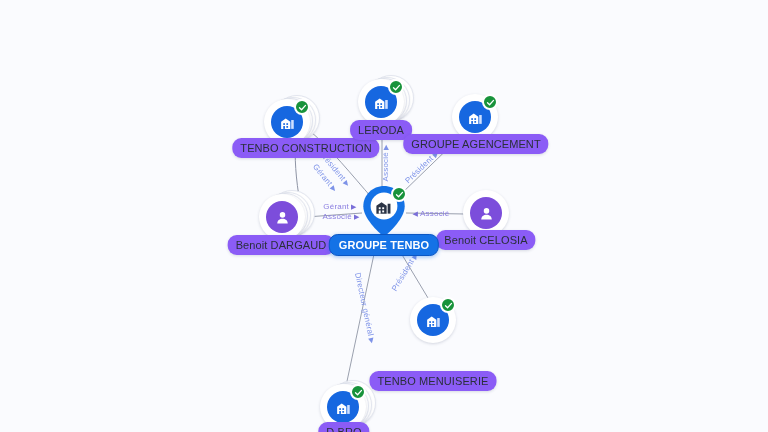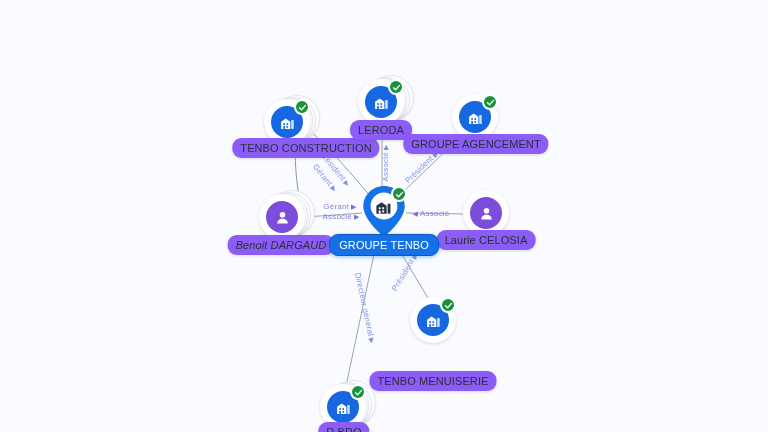--- a/index.html
+++ b/index.html
@@ -306,34 +306,34 @@
       <div class="stack-card s2"></div>
       <div class="stack-card s3"></div>
       <div class="halo"></div>
       <div class="inner-disc person">
         <svg width="17" height="17" viewBox="0 0 24 24">
           <circle cx="12" cy="8.3" r="3.9" fill="#ffffff"></circle>
           <path d="M4.6 20.4 C4.6 15.8 8 13.6 12 13.6 C16 13.6 19.4 15.8 19.4 20.4 Z" fill="#ffffff"></path>
         </svg>
       </div>
     </div>
-    <div class="node-label" style="left:-2px; top:17px;font-style:italic;">Benoit DARGAUD</div>
+    <div class="node-label" style="left:-2px; top:17px;">Benoit DARGAUD</div>
   </div>
 
   <div class="node" style="left:487px; top:214px;">
     <div class="node-art">
       <div class="halo"></div>
       <div class="inner-disc person">
         <svg width="17" height="17" viewBox="0 0 24 24">
           <circle cx="12" cy="8.3" r="3.9" fill="#ffffff"></circle>
           <path d="M4.6 20.4 C4.6 15.8 8 13.6 12 13.6 C16 13.6 19.4 15.8 19.4 20.4 Z" fill="#ffffff"></path>
         </svg>
       </div>
     </div>
-    <div class="node-label" style="left:-1px; top:16px;">Laurie CELOSIA</div>
+    <div class="node-label" style="left:-1px; top:16px;">Benoit CELOSIA</div>
   </div>
 
   <div class="node" style="left:434px; top:321px;">
     <div class="node-art">
       <div class="halo"></div>
       <div class="inner-disc">
         <svg width="17" height="17" viewBox="0 0 24 24">
           <path d="M3 21 L3 11 L9.5 6.5 L16 11 L16 21 Z" fill="#ffffff"></path>
           <rect x="17.2" y="8.5" width="3.6" height="12.5" fill="#cfe0ff"></rect>
           <rect x="6" y="13" width="2.4" height="2.4" fill="#1667e0"></rect>
@@ -391,16 +391,16 @@
           <rect x="6" y="17" width="2.4" height="4" fill="#ffffff"></rect>
           <rect x="10.4" y="17" width="2.4" height="2.4" fill="#ffffff"></rect>
         </svg>
       </div>
       <div class="pin-badge">
         <svg width="9" height="9" viewBox="0 0 24 24">
           <path d="M4 12.5 L9.5 18 L20 6.5" fill="none" stroke="#ffffff" stroke-width="3.4" stroke-linecap="round" stroke-linejoin="round"></path>
         </svg>
       </div>
     </div>
-    <div class="node-label selected" style="left:0px; top:22px;">GROUPE TENBO</div>
+    <div class="node-label selected" style="left:0px; top:22px;font-weight:bold;">GROUPE TENBO</div>
   </div>
 
 </div>
 
 </body></html>

